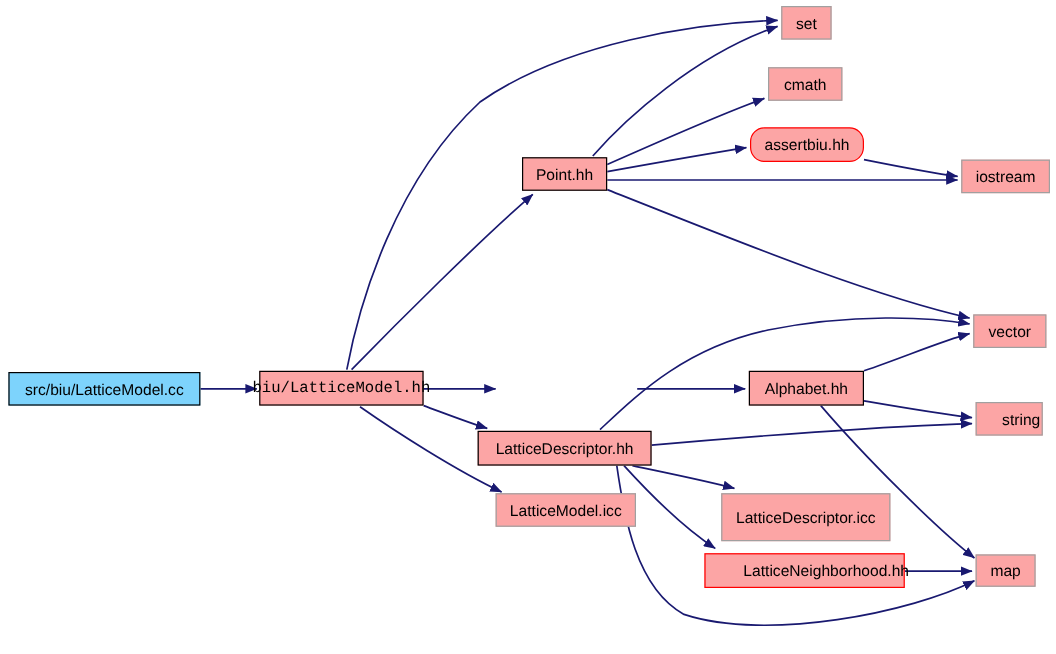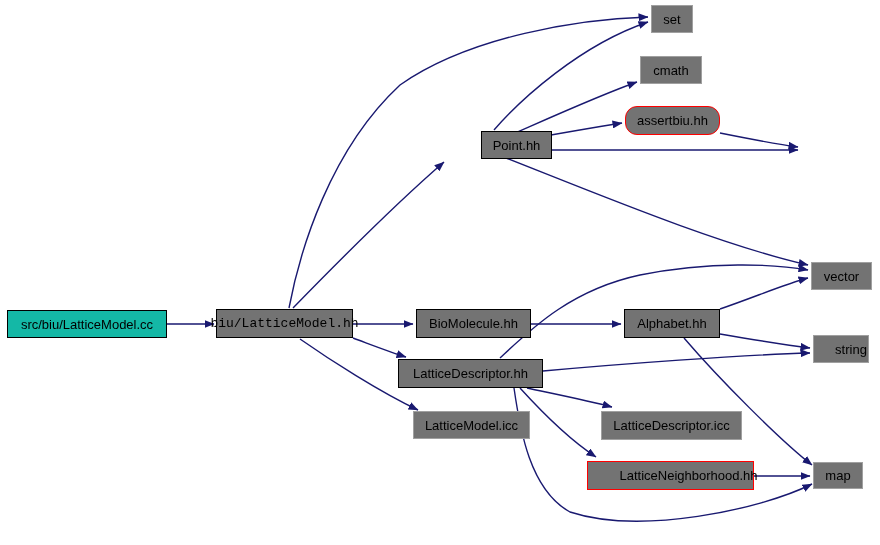--- a/index.html
+++ b/index.html
@@ -11,26 +11,26 @@
     overflow:hidden;
   }
   #edges{position:absolute;left:0;top:0;width:880px;height:545px;}
   .node{
     position:absolute;
     box-sizing:border-box;
     display:flex;align-items:center;justify-content:center;
     font-size:13px;
     line-height:1;
     color:#000000;
-    background:#737373;
+    background:#fca5a5;
     border:1px solid #a0a0a0;
     white-space:nowrap;
     letter-spacing:0px;
   }
-  .node.root{background:#14b8a6;border:1px solid #000000;}
+  .node.root{background:#7dd3fc;border:1px solid #000000;}
   .node.local{border:1px solid #000000;}
   .node.hot{border:1px solid #ff0000;}
   .node .lbl{pointer-events:none;}
 </style>
 </head>
 <body>
 
 <div id="canvas">
 
   <svg id="edges" viewBox="0 0 880 545" xmlns="http://www.w3.org/2000/svg">
@@ -89,40 +89,40 @@
   </svg>
 
   <div class="node root" style="left:7px;top:310px;width:160px;height:28px;">
     <span class="lbl">src/biu/LatticeModel.cc</span>
   </div>
 
   <div class="node local" style="left:216px;top:309px;width:137px;height:29px;font-family:Liberation Mono, monospace;">
     <span class="lbl">biu/LatticeModel.hh</span>
   </div>
 
-  <div class="node local" style="left:435px;top:131px;width:71px;height:28px;margin-left:46px;">
+  <div class="node local" style="left:435px;top:131px;width:71px;height:28px;">
     <span class="lbl">Point.hh</span>
   </div>
 
   <div class="node" style="left:651px;top:5px;width:42px;height:28px;">
     <span class="lbl">set</span>
   </div>
 
   <div class="node" style="left:640px;top:56px;width:62px;height:28px;">
     <span class="lbl">cmath</span>
   </div>
 
   <div class="node hot" style="left:625px;top:106px;width:95px;height:29px;border-radius:12px;">
     <span class="lbl">assertbiu.hh</span>
   </div>
 
+  <div class="node" style="left:801px;top:133px;width:74px;height:28px;">
+    <span class="lbl">iostream</span>
+  </div>
 
-  <div class="node local" style="left:416px;top:309px;width:115px;height:29px;">
-    <span class="lbl">BioMolecule.hh</span>
-  </div>
 
   <div class="node local" style="left:624px;top:309px;width:96px;height:29px;">
     <span class="lbl">Alphabet.hh</span>
   </div>
 
   <div class="node" style="left:811px;top:262px;width:61px;height:28px;">
     <span class="lbl">vector</span>
   </div>
 
   <div class="node" style="left:813px;top:335px;width:56px;height:28px;padding-left:20px;">
@@ -130,21 +130,21 @@
   </div>
 
   <div class="node local" style="left:398px;top:359px;width:145px;height:29px;">
     <span class="lbl">LatticeDescriptor.hh</span>
   </div>
 
   <div class="node" style="left:413px;top:411px;width:117px;height:28px;">
     <span class="lbl">LatticeModel.icc</span>
   </div>
 
-  <div class="node" style="left:601px;top:411px;width:141px;height:29px;">
+  <div class="node" style="left:601px;top:411px;width:141px;height:40px;">
     <span class="lbl">LatticeDescriptor.icc</span>
   </div>
 
   <div class="node hot" style="left:587px;top:461px;width:167px;height:29px;padding-left:36px;">
     <span class="lbl">LatticeNeighborhood.hh</span>
   </div>
 
   <div class="node" style="left:813px;top:462px;width:50px;height:27px;">
     <span class="lbl">map</span>
   </div>

